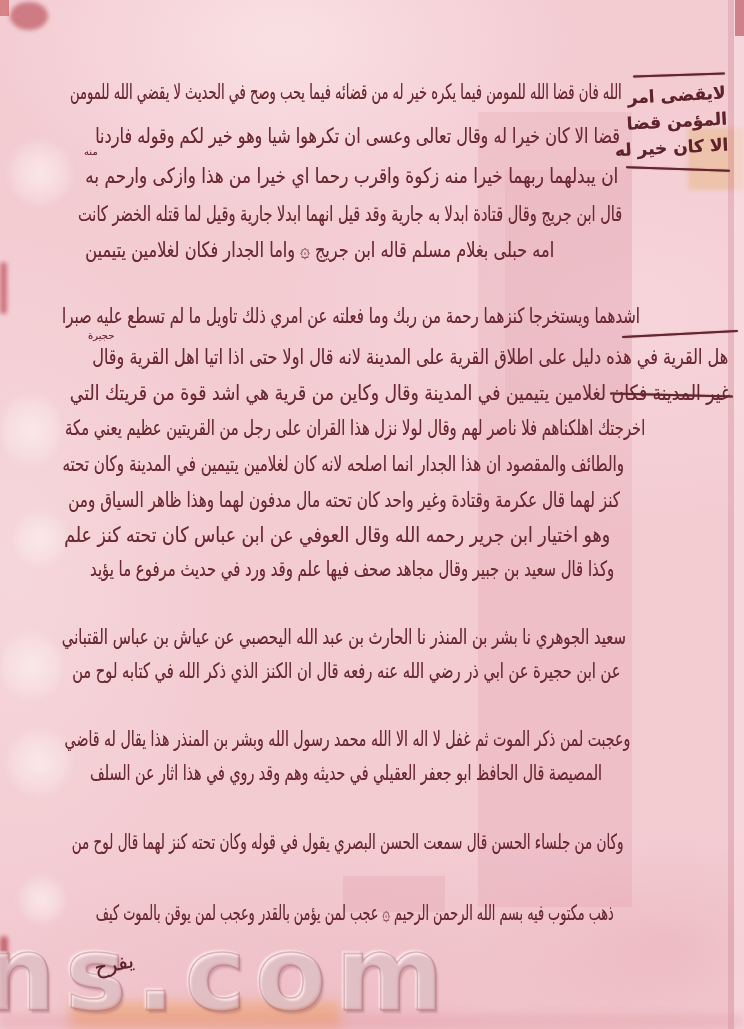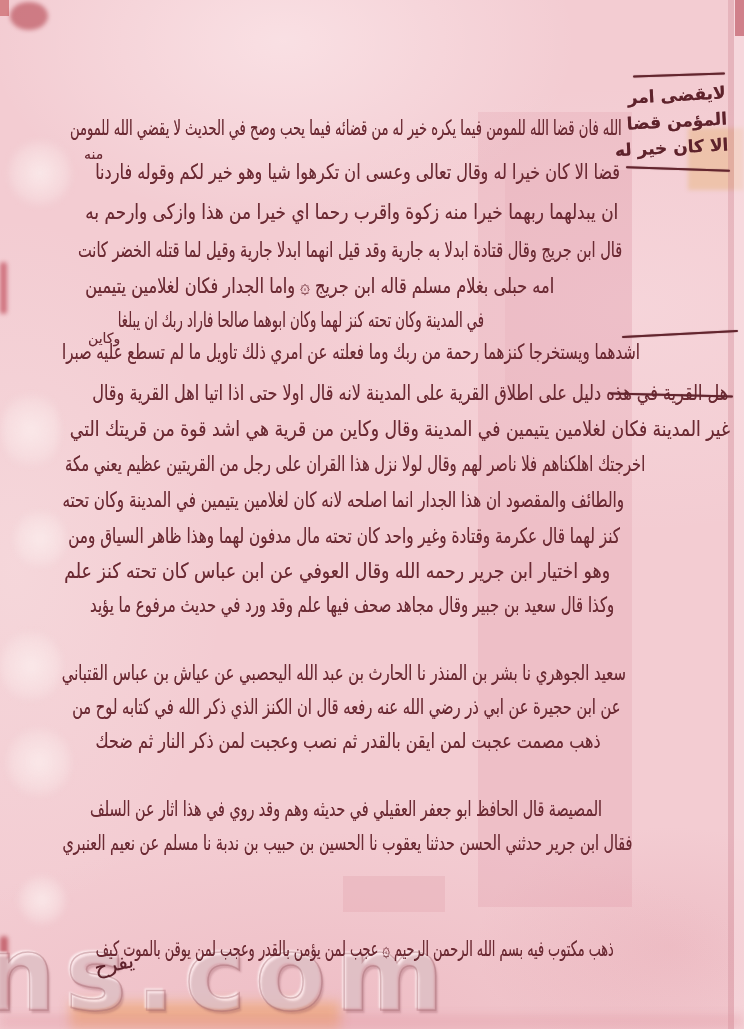--- a/index.html
+++ b/index.html
@@ -11,39 +11,39 @@
       radial-gradient(ellipse 420px 260px at 38% 4%, rgba(255,240,242,0.55), rgba(255,240,242,0) 70%),
       radial-gradient(ellipse 500px 300px at 85% 30%, rgba(250,225,229,0.4), rgba(250,225,229,0) 75%),
       radial-gradient(ellipse 600px 240px at 45% 99%, rgba(226,155,166,0.30), rgba(226,155,166,0) 78%),
       radial-gradient(ellipse 300px 500px at 2% 55%, rgba(248,228,229,0.45), rgba(248,228,229,0) 70%),
       radial-gradient(ellipse 260px 160px at 90% 92%, rgba(222,148,160,0.25), rgba(222,148,160,0) 75%);
   }
   .abs{position:absolute;}
   
   .ms-line{
     position:absolute;height:34px;direction:rtl;text-align:left;
-    color:#6b2a33;line-height:32px;margin-top:36px;
+    color:#6b2a33;line-height:32px;
   }
   .fit{
     display:inline-block;white-space:nowrap;transform-origin:right center;
     font-size:21px;letter-spacing:0px;
     text-shadow:0 0 0.6px rgba(107,42,51,0.55);
   }
   
   .margin-note{direction:rtl;color:#5e222b;font-weight:bold;}
   .margin-note .mn-line{
     display:block;font-size:17px;line-height:26px;text-align:right;
     white-space:nowrap;text-shadow:0 0 0.6px rgba(94,34,43,0.6);
   }
   .rule{
     position:absolute;height:2px;background:#63252e;border-radius:2px;
     box-shadow:0 0 1px rgba(99,37,46,0.7);
   }
   .superscript{
-    position:absolute;direction:rtl;font-size:14px;color:#6b2a33;
+    position:absolute;direction:rtl;font-size:10px;color:#6b2a33;
     white-space:nowrap;text-shadow:0 0 0.5px rgba(107,42,51,0.5);
   }
   .catchword{
     position:absolute;direction:rtl;font-size:20px;color:#5e222b;
     transform:rotate(-12deg);text-shadow:0 0 0.7px rgba(94,34,43,0.6);
   }
   
   .watermark{
     position:absolute;font-size:104px;font-weight:bold;line-height:1;
     letter-spacing:9px;color:rgba(247,218,222,0.18);
@@ -87,38 +87,37 @@
   <div class="floral" style="left:6px;top:726px;width:66px;height:72px;"></div>
   <div class="floral" style="left:18px;top:874px;width:48px;height:52px;"></div>
 
   <div class="watermark" style="left:-18px;top:922px;">ns.com</div>
 
   <div class="ms-line" style="top:76px;right:122px;width:552px"><span class="fit" style="transform: scaleX(0.623);">الله فان قضا الله للمومن فيما يكره خير له من قضائه فيما يحب وصح في الحديث لا يقضي الله للمومن</span></div>
   <div class="ms-line" style="top:120px;right:124px;width:525px"><span class="fit" style="transform: scaleX(0.765);">قضا الا كان خيرا له وقال تعالى وعسى ان تكرهوا شيا وهو خير لكم وقوله فاردنا</span></div>
   <div class="ms-line" style="top:160px;right:126px;width:533px"><span class="fit" style="transform: scaleX(0.806);">ان يبدلهما ربهما خيرا منه زكوة واقرب رحما اي خيرا من هذا وازكى وارحم به</span></div>
   <div class="ms-line" style="top:198px;right:122px;width:544px"><span class="fit" style="transform: scaleX(0.693);">قال ابن جريج وقال قتادة ابدلا به جارية وقد قيل انهما ابدلا جارية وقيل لما قتله الخضر كانت</span></div>
   <div class="ms-line" style="top:234px;right:190px;width:469px"><span class="fit" style="transform: scaleX(0.771);">امه حبلى بغلام مسلم قاله ابن جريج ۞ واما الجدار فكان لغلامين يتيمين</span></div>
-  <div class="ms-line" style="top:268px;right:260px;width:366px"><span class="fit" style="transform: scaleX(0.626);">في المدينة وكان تحته كنز لهما وكان ابوهما صالحا فاراد ربك ان يبلغا</span></div>
   <div class="ms-line" style="top:300px;right:104px;width:578px"><span class="fit" style="transform: scaleX(0.709);">اشدهما ويستخرجا كنزهما رحمة من ربك وما فعلته عن امري ذلك تاويل ما لم تسطع عليه صبرا</span></div>
   <div class="ms-line" style="top:341px;right:16px;width:636px"><span class="fit" style="transform: scaleX(0.766);">هل القرية في هذه دليل على اطلاق القرية على المدينة لانه قال اولا حتى اذا اتيا اهل القرية وقال</span></div>
   <div class="ms-line" style="top:377px;right:14px;width:660px"><span class="fit" style="transform: scaleX(0.819);">غير المدينة فكان لغلامين يتيمين في المدينة وقال وكاين من قرية هي اشد قوة من قريتك التي</span></div>
   <div class="ms-line" style="top:412px;right:99px;width:580px"><span class="fit" style="transform: scaleX(0.703);">اخرجتك اهلكناهم فلا ناصر لهم وقال لولا نزل هذا القران على رجل من القريتين عظيم يعني مكة</span></div>
   <div class="ms-line" style="top:448px;right:120px;width:562px"><span class="fit" style="transform: scaleX(0.72);">والطائف والمقصود ان هذا الجدار انما اصلحه لانه كان لغلامين يتيمين في المدينة وكان تحته</span></div>
   <div class="ms-line" style="top:484px;right:124px;width:552px"><span class="fit" style="transform: scaleX(0.725);">كنز لهما قال عكرمة وقتادة وغير واحد كان تحته مال مدفون لهما وهذا ظاهر السياق ومن</span></div>
   <div class="ms-line" style="top:519px;right:134px;width:546px"><span class="fit" style="transform: scaleX(0.827);">وهو اختيار ابن جرير رحمه الله وقال العوفي عن ابن عباس كان تحته كنز علم</span></div>
   <div class="ms-line" style="top:553px;right:130px;width:524px"><span class="fit" style="transform: scaleX(0.708);">وكذا قال سعيد بن جبير وقال مجاهد صحف فيها علم وقد ورد في حديث مرفوع ما يؤيد</span></div>
   <div class="ms-line" style="top:621px;right:118px;width:564px"><span class="fit" style="transform: scaleX(0.707);">سعيد الجوهري نا بشر بن المنذر نا الحارث بن عبد الله اليحصبي عن عياش بن عباس القتباني</span></div>
   <div class="ms-line" style="top:655px;right:124px;width:548px"><span class="fit" style="transform: scaleX(0.699);">عن ابن حجيرة عن ابي ذر رضي الله عنه رفعه قال ان الكنز الذي ذكر الله في كتابه لوح من</span></div>
-  <div class="ms-line" style="top:689px;right:144px;width:505px"><span class="fit" style="transform: scaleX(0.761);">ذهب مصمت عجبت لمن ايقن بالقدر ثم نصب وعجبت لمن ذكر النار ثم ضحك</span></div>
+  <div class="ms-line" style="top:723px;right:114px;width:566px"><span class="fit" style="transform: scaleX(0.674);">وعجبت لمن ذكر الموت ثم غفل لا اله الا الله محمد رسول الله وبشر بن المنذر هذا يقال له قاضي</span></div>
   <div class="ms-line" style="top:757px;right:142px;width:512px"><span class="fit" style="transform: scaleX(0.679);">المصيصة قال الحافظ ابو جعفر العقيلي في حديثه وهم وقد روي في هذا اثار عن السلف</span></div>
-  <div class="ms-line" style="top:791px;right:112px;width:570px"><span class="fit" style="transform: scaleX(0.684);">فقال ابن جرير حدثني الحسن حدثنا يعقوب نا الحسين بن حبيب بن ندبة نا مسلم عن نعيم العنبري</span></div>
+  <div class="ms-line" style="top:826px;right:120px;width:552px"><span class="fit" style="transform: scaleX(0.645);">وكان من جلساء الحسن قال سمعت الحسن البصري يقول في قوله وكان تحته كنز لهما قال لوح من</span></div>
   <div class="ms-line" style="top:897px;right:130px;width:518px"><span class="fit" style="transform: scaleX(0.611);">ذهب مكتوب فيه بسم الله الرحمن الرحيم ۞ عجب لمن يؤمن بالقدر وعجب لمن يوقن بالموت كيف</span></div>
 
   <div class="superscript" style="left:84px;top:146px;">منه</div>
-  <div class="superscript" style="left:88px;top:330px;">وكاين</div>
+  <div class="superscript" style="left:88px;top:330px;">حجيرة</div>
 
   <div class="rule" style="left:633px;top:74px;width:92px;transform:rotate(-2deg);"></div>
   <div class="margin-note abs" style="left:628px;top:82px;width:99px;transform:rotate(-3deg);">
     <span class="mn-line">لايقضى امر</span>
     <span class="mn-line">المؤمن قضا</span>
     <span class="mn-line">الا كان خير له</span>
   </div>
   <div class="rule" style="left:626px;top:168px;width:104px;transform:rotate(2deg);"></div>
 
   <div class="rule" style="left:622px;top:333px;width:116px;transform:rotate(-3deg);"></div>

